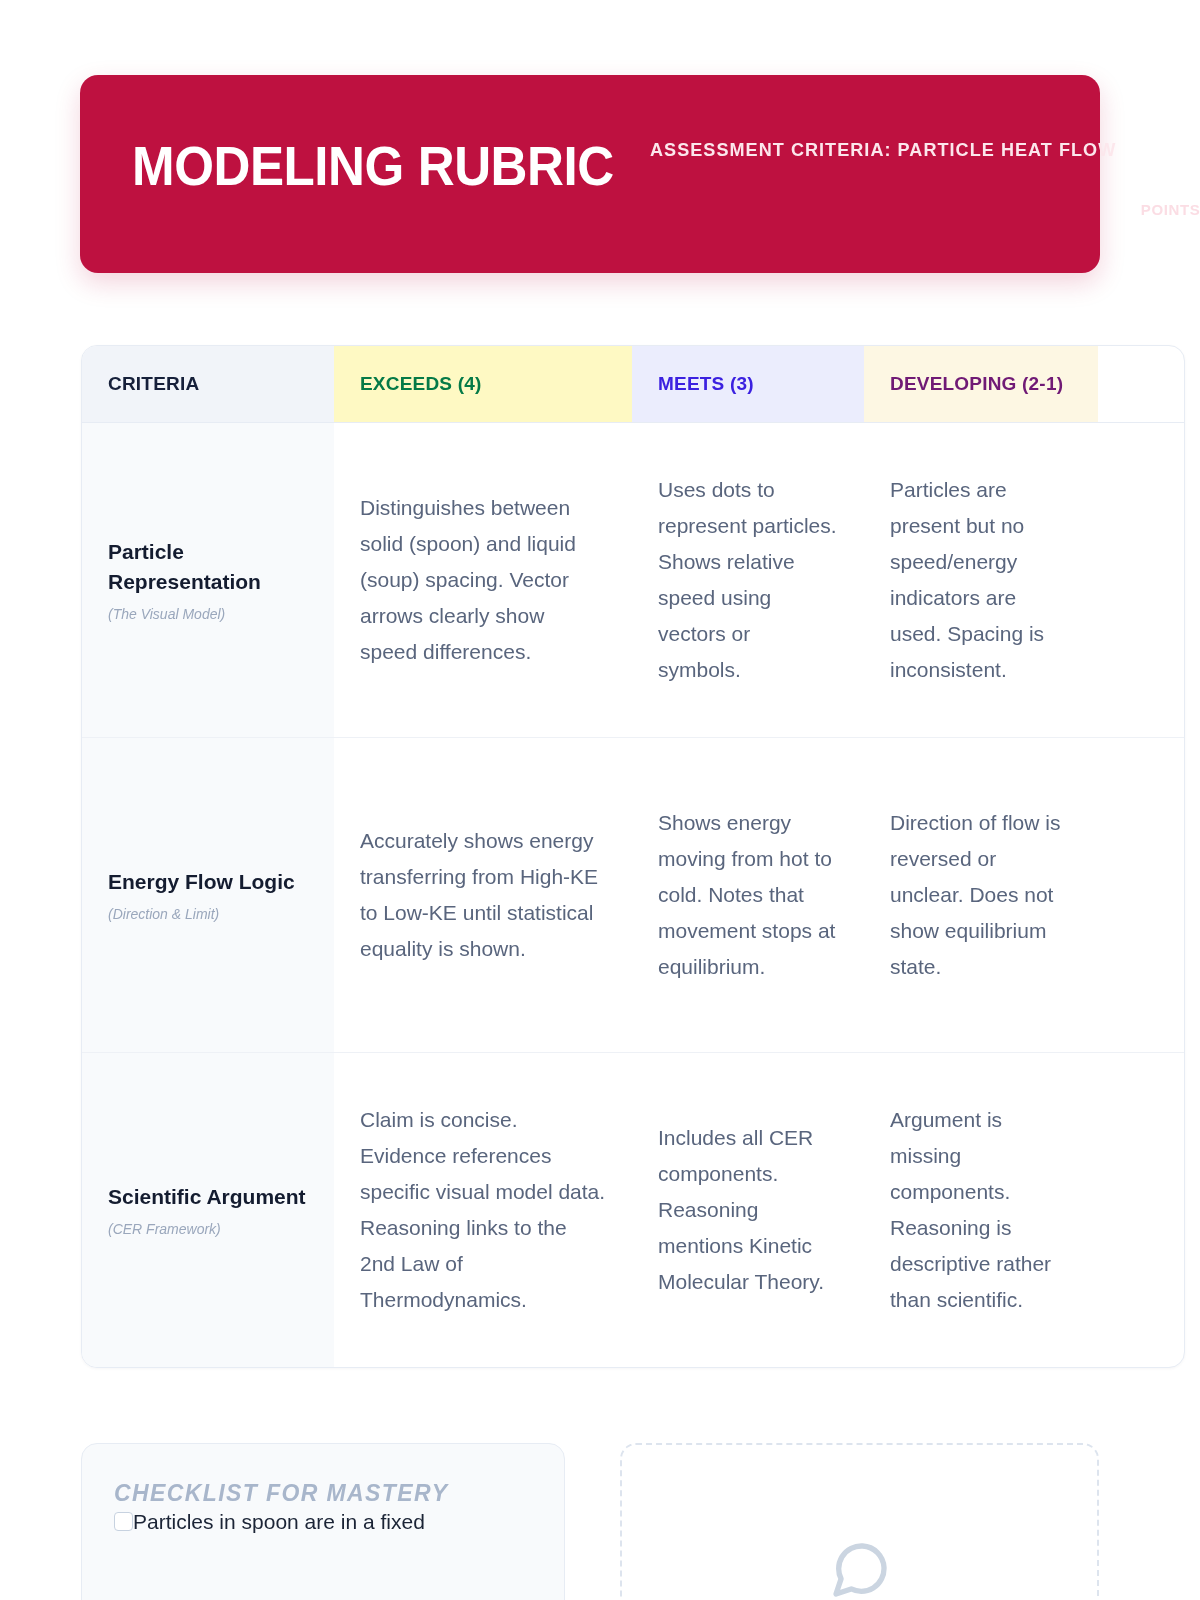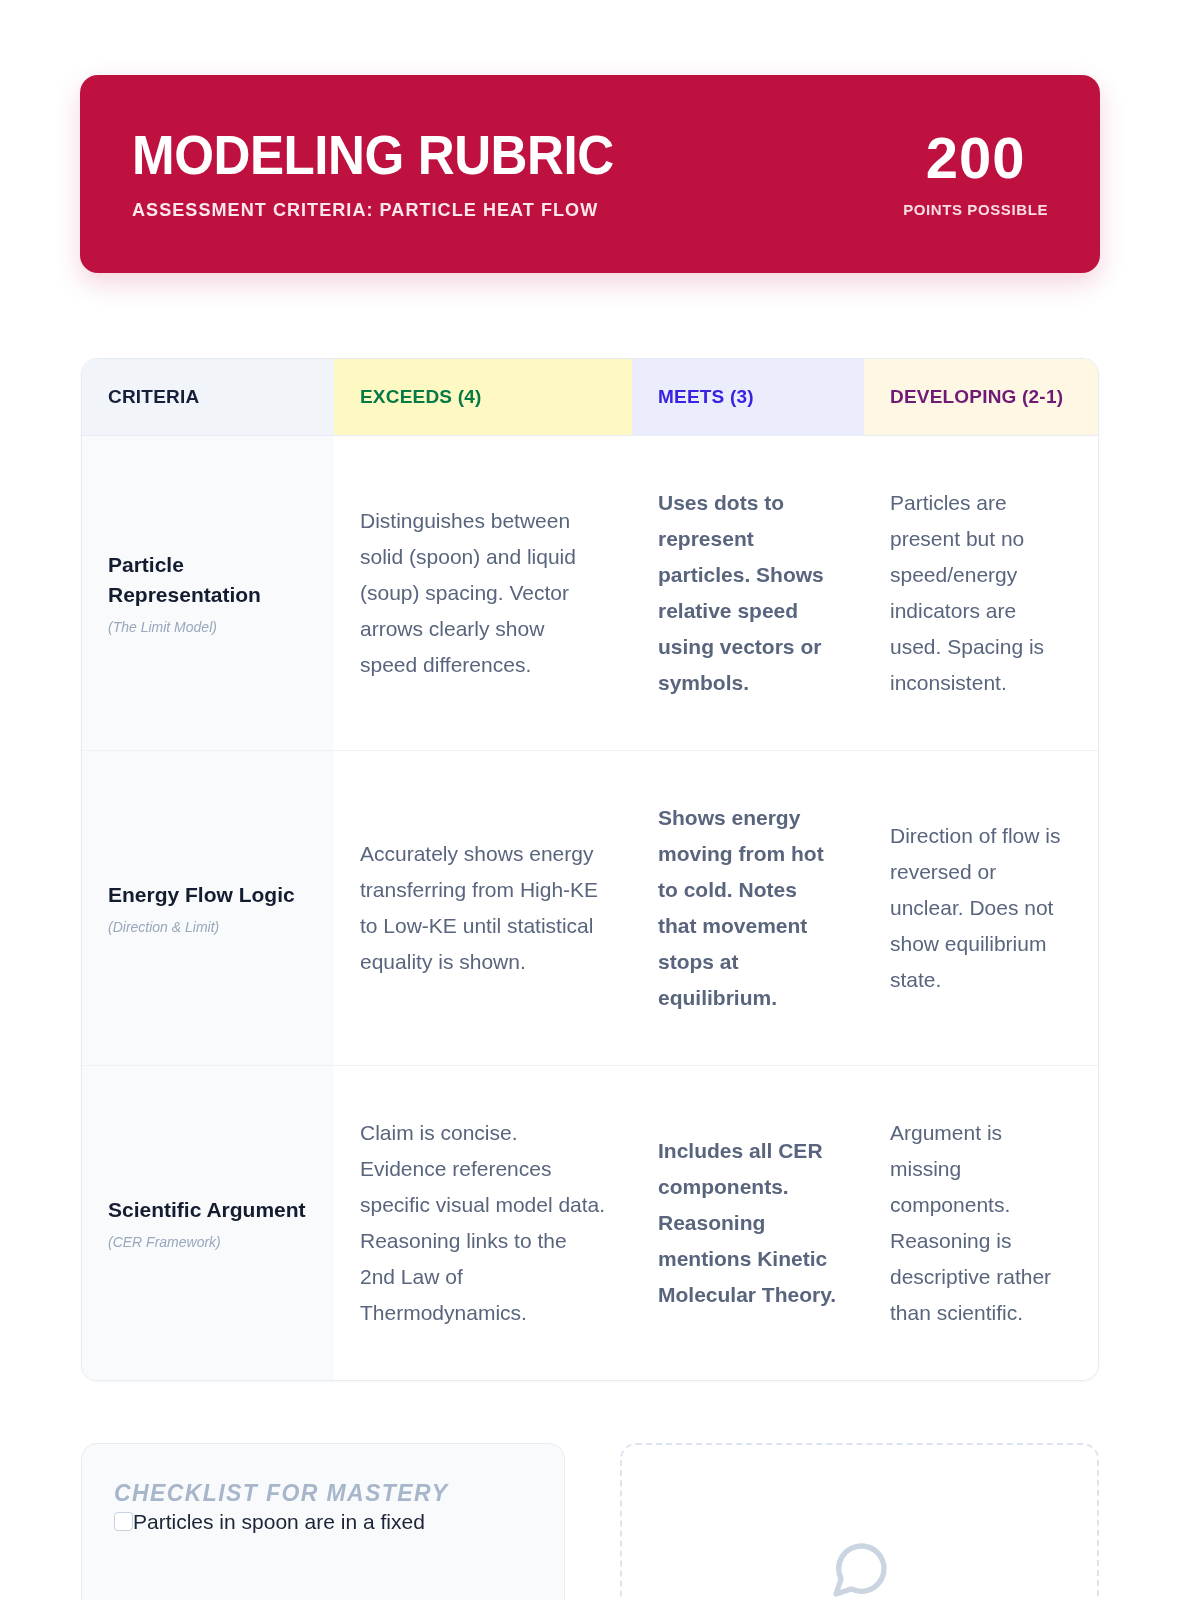--- a/index.html
+++ b/index.html
@@ -33,21 +33,21 @@
     border-radius: 18px;
     box-shadow: 0 10px 26px rgba(190, 17, 64, 0.18);
     display: flex;
     align-items: center;
     justify-content: space-between;
     box-sizing: border-box;
     padding: 0 52px;
   }
   .banner-left {
     display: flex;
-    flex-direction: column;
+    flex-direction: row;
     justify-content: center;
   }
   .banner-title {
     font-family: "Liberation Sans Narrow", "Liberation Sans", sans-serif;
     font-weight: 700;
     font-size: 55px;
     line-height: 1.0;
     letter-spacing: -0.5px;
     color: #FFFFFF;
     transform: scaleX(0.93);
@@ -87,22 +87,22 @@
     font-size: 15px;
     letter-spacing: 0.6px;
     color: #FBDDE4;
     white-space: nowrap;
   }
 
   
   .rubric {
     position: absolute;
     left: 81px;
-    top: 358px;
-    width: 1018px;
+    top: 345px;
+    width: 1104px;
     border: 1px solid #E7ECF4;
     border-radius: 16px;
     overflow: hidden;
     box-sizing: border-box;
     background: #FFFFFF;
     box-shadow: 0 1px 3px rgba(15, 23, 42, 0.04);
   }
   .r-row {
     display: flex;
     width: 100%;
@@ -110,21 +110,21 @@
   .r-head {
     border-bottom: 1px solid #E7ECF4;
   }
   .r-body-row {
     border-bottom: 1px solid #EEF1F6;
   }
   .r-body-row:last-child { border-bottom: none; }
 
   .col-criteria { width: 252px; flex: 0 0 252px; }
   .col-exceeds  { width: 298px; flex: 0 0 298px; }
-  .col-meets    { width: 232px; flex: 0 0 232px; font-weight: bold; }
+  .col-meets    { width: 232px; flex: 0 0 232px; }
   .col-dev      { width: 234px; flex: 0 0 234px; }
 
   
   .hc {
     box-sizing: border-box;
     padding: 27px 26px;
     font-family: "Liberation Sans Narrow", "Liberation Sans", sans-serif;
     font-weight: 700;
     font-size: 19px;
     letter-spacing: 0.2px;
@@ -248,21 +248,21 @@
     <div class="r-row r-head">
       <div class="hc hc-criteria col-criteria">CRITERIA</div>
       <div class="hc hc-exceeds col-exceeds">EXCEEDS (4)</div>
       <div class="hc hc-meets col-meets">MEETS (3)</div>
       <div class="hc hc-dev col-dev">DEVELOPING (2-1)</div>
     </div>
 
     <div class="r-row r-body-row row-1">
       <div class="bc bc-criteria col-criteria">
         <div class="crit-name">Particle Representation</div>
-        <div class="crit-sub">(The Limit Model)</div>
+        <div class="crit-sub">(The Visual Model)</div>
       </div>
       <div class="bc col-exceeds">Distinguishes between solid (spoon) and liquid (soup) spacing. Vector arrows clearly show speed differences.</div>
       <div class="bc col-meets">Uses dots to represent particles. Shows relative speed using vectors or symbols.</div>
       <div class="bc col-dev">Particles are present but no speed/energy indicators are used. Spacing is inconsistent.</div>
     </div>
 
     <div class="r-row r-body-row row-2">
       <div class="bc bc-criteria col-criteria">
         <div class="crit-name">Energy Flow Logic</div>
         <div class="crit-sub">(Direction &amp; Limit)</div>

